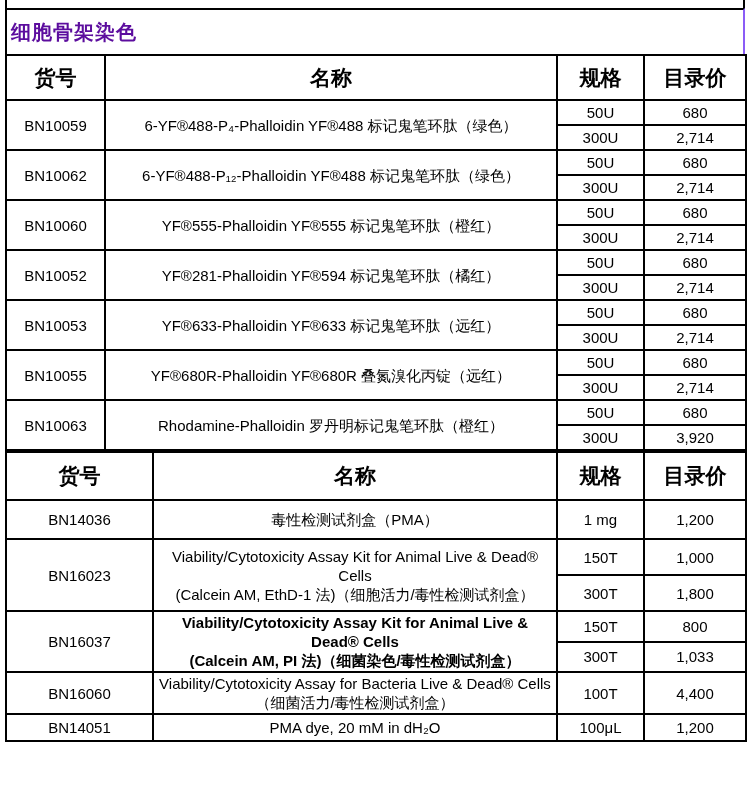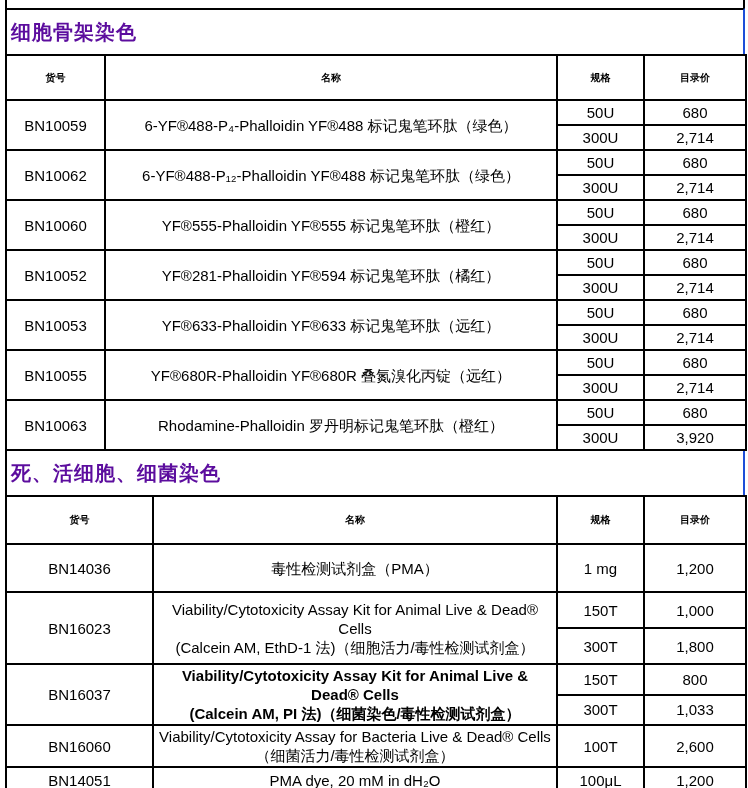--- a/index.html
+++ b/index.html
@@ -5,41 +5,41 @@
   html,body{margin:0;padding:0;background:#fff;}
   body{
     width:748px;height:788px;overflow:hidden;
     font-family:"Liberation Sans","DejaVu Sans",sans-serif;
     color:#000;
   }
   .frame{margin-left:5px;width:740px;box-sizing:border-box;}
   .stub{border-left:2px solid #000;border-right:2px solid #000;height:8px;box-sizing:border-box;}
   .title-cell{
     box-sizing:border-box;
-    border-left:2px solid #000;border-right:2px solid #1d4ed8;
+    border-left:2px solid #000;border-right:2px solid #8b5cf6;
     padding:9px 3px 8px 4px;
     font-size:20px;font-weight:bold;color:var(--accent,#5C0D9E);
     letter-spacing:1px;
   }
   .title-top{border-top:2px solid #000;}
   table{
     border-collapse:collapse;table-layout:fixed;width:740px;
     font-size:15px;
   }
   th,td{
     border:2px solid #000;text-align:center;vertical-align:middle;
     padding:1px 2px;box-sizing:border-box;overflow:hidden;
   }
-  th{font-weight:bold;font-size:10px;}
+  th{font-weight:bold;font-size:21px;}
   .sec0 thead tr{height:45px;}
   .sec1 thead tr{height:48px;}
   .sec0 tbody tr{height:25px;}
   .sec0 col.c0{width:99px}.sec0 col.c1{width:452px}.sec0 col.c2{width:87px}.sec0 col.c3{width:102px}
   .sec1 col.c0{width:147px}.sec1 col.c1{width:404px}.sec1 col.c2{width:87px}.sec1 col.c3{width:102px}
-  .sec1 .tr-0-0{height:48px}
+  .sec1 .tr-0-0{height:39px}
   .sec1 .tr-1-0,.sec1 .tr-1-1{height:36px}
   .sec1 .tr-2-0,.sec1 .tr-2-1{height:26px}
   .sec1 .tr-3-0{height:37px}
   .sec1 .tr-4-0{height:27px}
   .name-line{line-height:19px;}
   .bold-name .name-line{font-weight:bold;}
 </style>
 </head>
 <body>
 
@@ -144,21 +144,20 @@
           <td>50U</td>
           <td>680</td>
         </tr>
         <tr class="tr-6-1">
           <td>300U</td>
           <td>3,920</td>
         </tr>
       </tbody>
     </table>
 
-  <div class="title-cell">死、活细胞、细菌染色</div>
 
   <table class="sec1">
       <colgroup>
         <col class="c0">
         <col class="c1">
         <col class="c2">
         <col class="c3">
       </colgroup>
       <thead>
         <tr>
@@ -203,21 +202,21 @@
           <td>300T</td>
           <td>1,033</td>
         </tr>
         <tr class="tr-3-0">
           <td rowspan="1">BN16060</td>
           <td rowspan="1" class="name">
             <div class="name-line">Viability/Cytotoxicity Assay for Bacteria Live &amp; Dead® Cells</div>
             <div class="name-line">（细菌活力/毒性检测试剂盒）</div>
           </td>
           <td>100T</td>
-          <td>2,600</td>
+          <td>4,400</td>
         </tr>
         <tr class="tr-4-0">
           <td rowspan="1">BN14051</td>
           <td rowspan="1" class="name">
             <div class="name-line">PMA dye, 20 mM in dH₂O</div>
           </td>
           <td>100μL</td>
           <td>1,200</td>
         </tr>
       </tbody>

